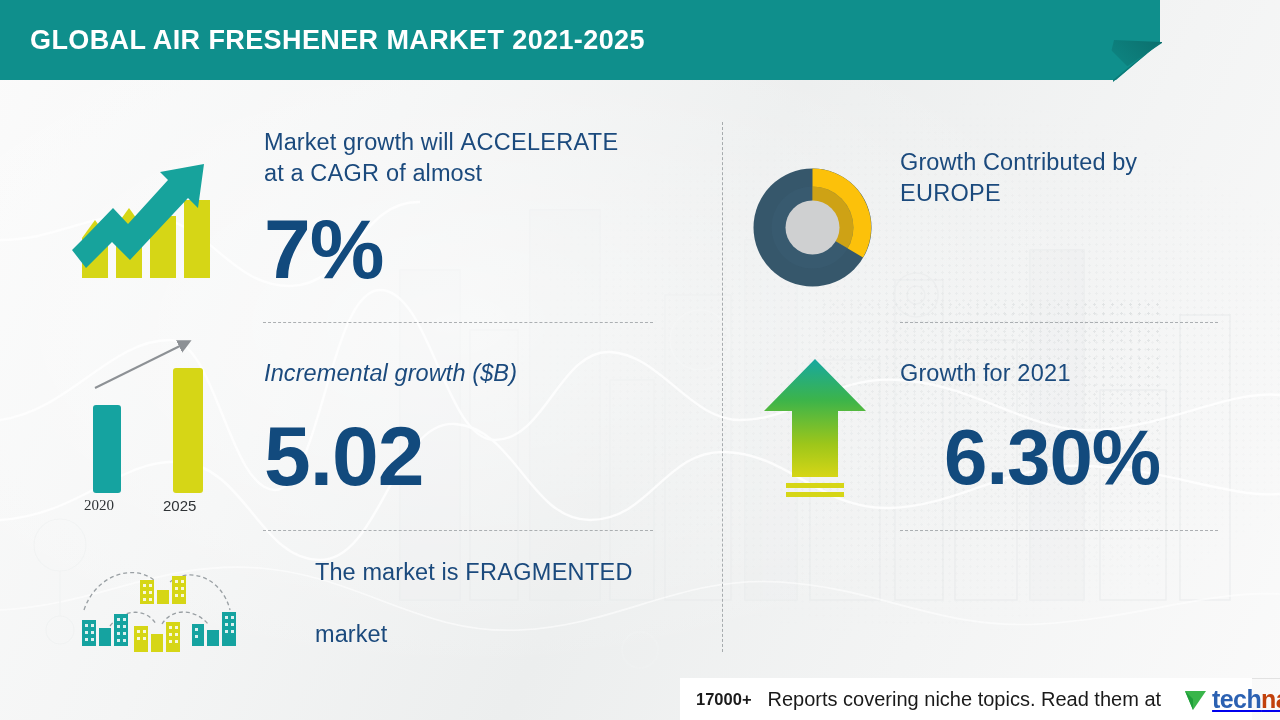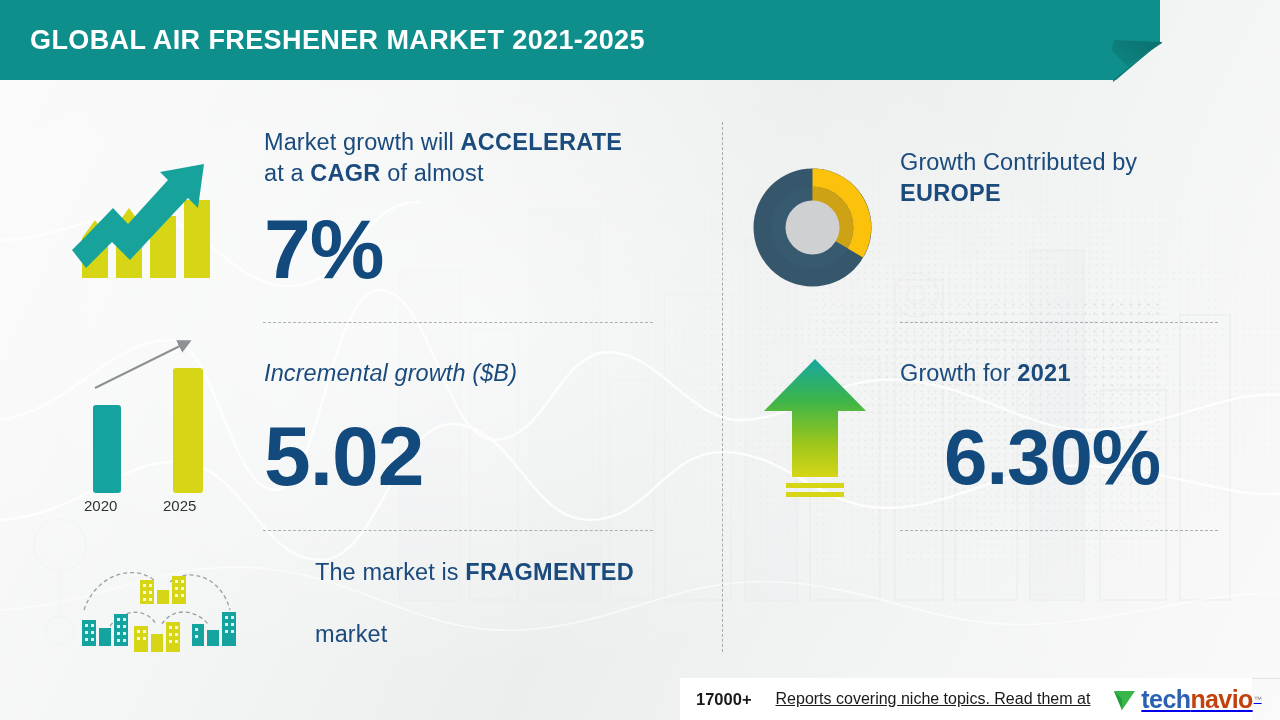--- a/index.html
+++ b/index.html
@@ -77,39 +77,39 @@
   .hd-l1{left:263px;top:322px;width:390px;}
   .hd-l2{left:263px;top:530px;width:390px;}
   .hd-r1{left:900px;top:322px;width:318px;}
   .hd-r2{left:900px;top:530px;width:318px;}
 
   
   .lede{
     position:absolute;color:#1b4a7d;font-size:23.5px;line-height:31px;
     font-weight:400;letter-spacing:.1px;
   }
-  .lede b{font-weight:bold;letter-spacing:.3px;}
+  .lede b{font-weight:normal;letter-spacing:.3px;}
   .bignum{
     position:absolute;color:#124a7d;font-weight:bold;
     font-size:84px;line-height:84px;letter-spacing:-1px;
   }
   .bignum.small{font-size:78px;line-height:78px;}
 
   
   .footer{
     position:absolute;left:680px;top:678px;width:572px;height:42px;
     background:#ffffff;display:flex;align-items:center;
   }
   .footer-top-rule{
     position:absolute;left:680px;top:678px;width:600px;height:1px;background:#e2e2e2;
   }
   .footer-count{
     color:#1a1a1a;font-size:16.5px;font-weight:bold;margin-left:16px;
   }
-  .footer-text{color:#1a1a1a;font-size:16px;margin-left:24px;white-space:nowrap;text-decoration:underline;}
+  .footer-text{color:#1a1a1a;font-size:20px;margin-left:16px;white-space:nowrap;}
   .logo{display:flex;align-items:center;margin-left:22px;}
   .logo-word{font-size:25px;font-weight:bold;letter-spacing:-.6px;line-height:25px;}
   .logo-tech{color:#2b61b2;}
   .logo-navio{color:#c2410c;}
   .logo-tm{font-size:8px;color:#7a7a7a;vertical-align:super;margin-left:1px;}
 
   
   .icon-growth{position:absolute;left:68px;top:150px;width:160px;height:140px;}
   
   .icon-bars{position:absolute;left:70px;top:330px;width:160px;height:185px;}
@@ -213,21 +213,21 @@
   <svg class="icon-bars" viewBox="0 0 160 185">
     <defs>
       <marker id="grayhead" markerWidth="7" markerHeight="7" refX="5" refY="3.5" orient="auto">
         <path d="M0,0 L7,3.5 L0,7 Z" fill="#8d9195"></path>
       </marker>
     </defs>
     <line x1="25" y1="58" x2="118" y2="12" stroke="#8d9195" stroke-width="2" marker-end="url(#grayhead)"></line>
     <rect x="23" y="75" width="28" height="88" rx="3" fill="#15a3a0"></rect>
     <rect x="103" y="38" width="30" height="125" rx="3" fill="#d6d616"></rect>
   </svg>
-  <div class="bar-label" style="left:84px;top:497px;">2020</div>
+  <div class="bar-label" style="left:84px;top:497px;font-family:Liberation Serif, serif;">2020</div>
   <div class="bar-label" style="left:163px;top:497px;">2025</div>
 
   <div class="lede" style="left:264px;top:358px;font-style:italic;">Incremental growth ($B)</div>
   <div class="bignum" style="left:264px;top:414px;">5.02</div>
 
   <svg class="icon-cities" viewBox="0 0 190 105">
     <g fill="none" stroke="#9aa0a4" stroke-width="1.3" stroke-dasharray="4,3">
       <path d="M22,52 C34,16 72,6 92,22"></path>
       <path d="M108,24 C128,8 160,20 168,52"></path>
       <path d="M48,68 C62,50 84,50 94,66"></path>

